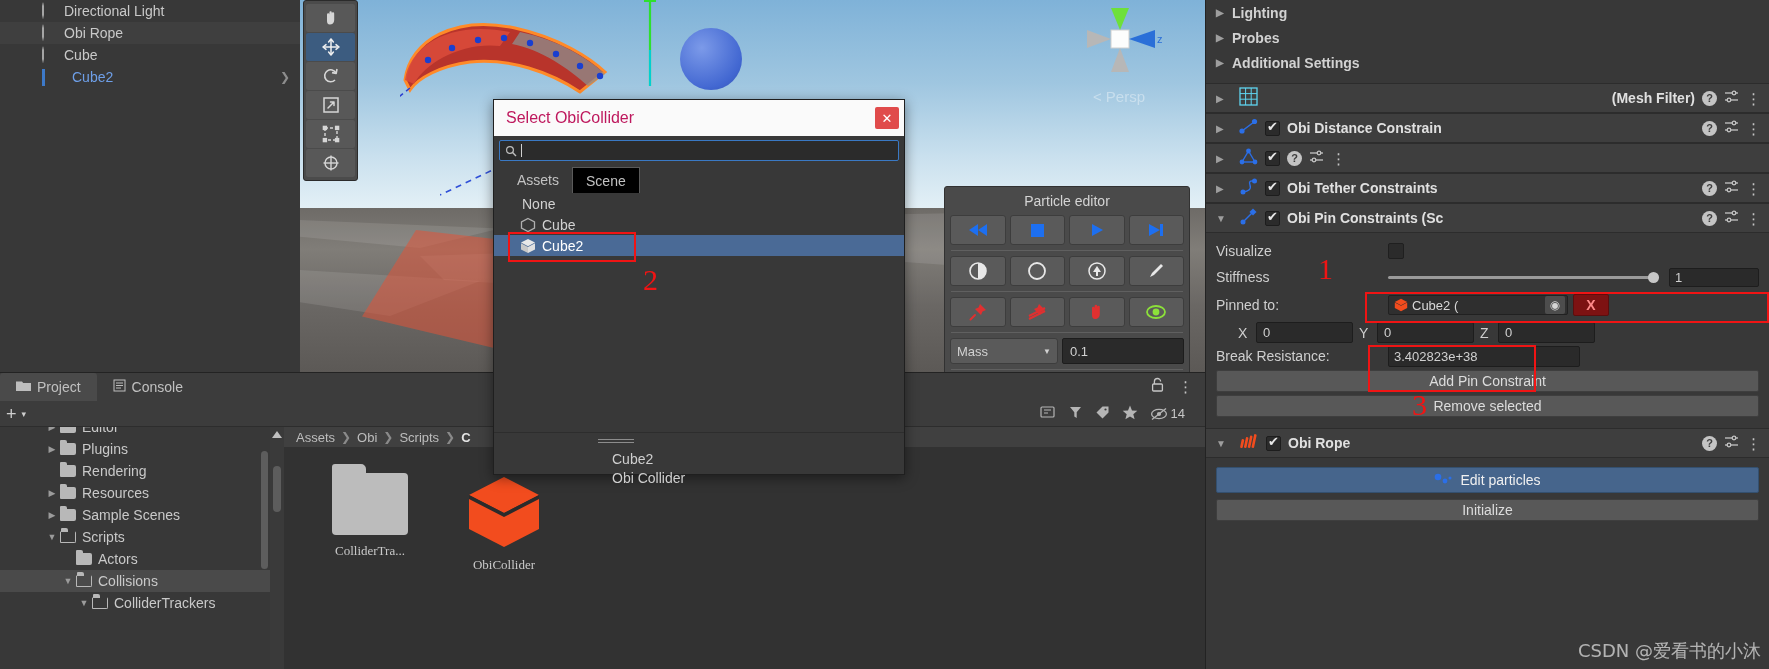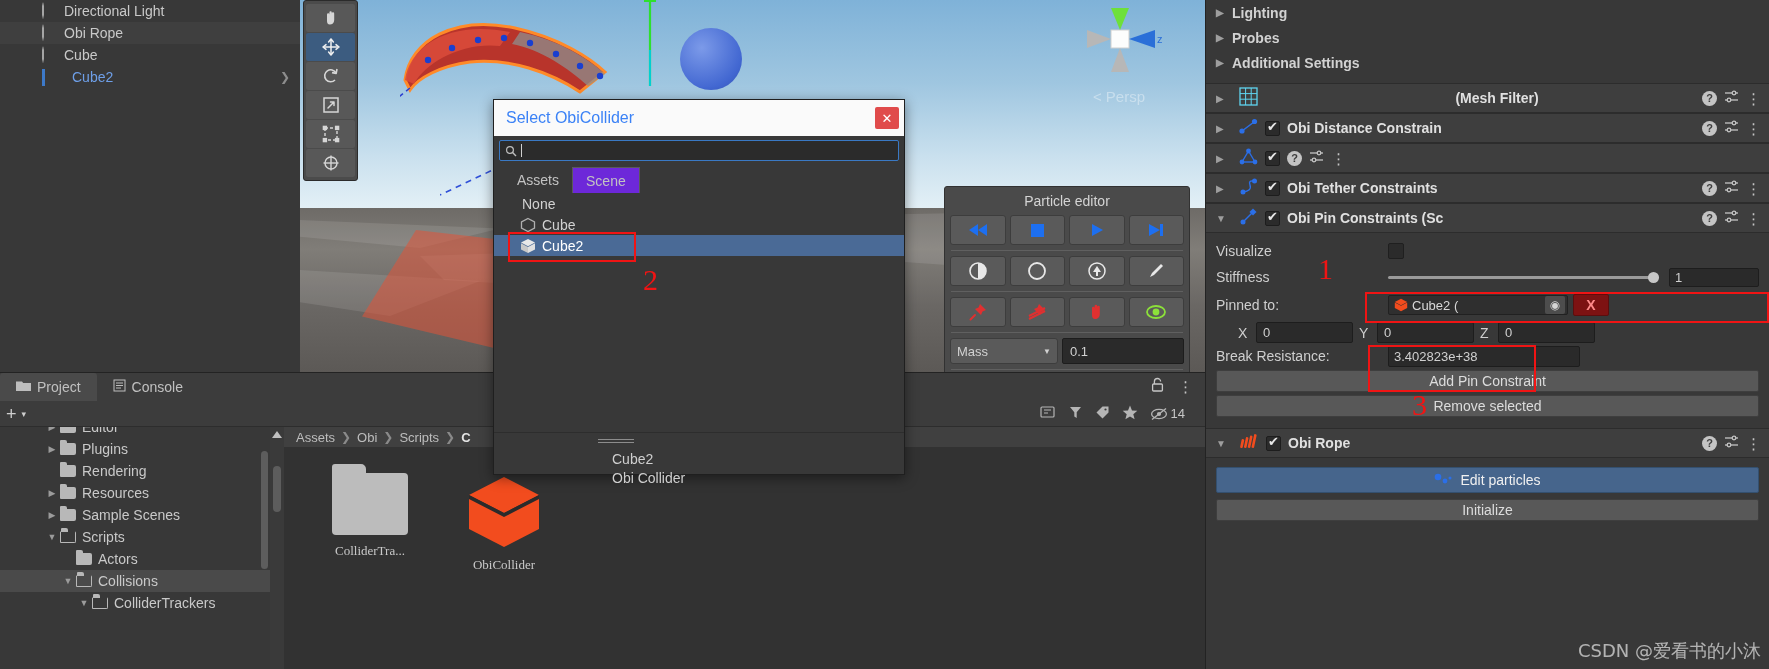--- a/index.html
+++ b/index.html
@@ -178,21 +178,21 @@
   .insp-sub {
     height: 25px; display: flex; align-items: center; padding-left: 10px;
     font-size: 14px; font-weight: bold; color: #d2d2d2;
   }
   .foldout { width: 16px; color: #9e9e9e; font-size: 10px; flex: none; }
   .comp-header {
     height: 30px; display: flex; align-items: center; gap: 7px; padding: 0 8px 0 10px;
     background: #3e3e3e; border-top: 1px solid #2c2c2c; border-bottom: 1px solid #2c2c2c;
   }
   .comp-title { font-size: 14px; font-weight: bold; color: #e0e0e0; flex: 1; white-space: nowrap; overflow: hidden; }
-  .comp-title.center { text-align: center; padding-left: 34px; }
+  .comp-title.center { text-align: right; padding-left: 34px; }
   .chk {
     width: 15px; height: 15px; background: #2b2b2b; border: 1px solid #1d1d1d;
     border-radius: 2px; flex: none; position: relative;
   }
   .chk.on::after {
     content: "✔"; position: absolute; left: 1px; top: -3px; font-size: 13px; color: #e8e8e8;
   }
   .help-ico, .preset-ico, .menu-ico { color: #c4c4c4; flex: none; }
   .help-ico {
     width: 15px; height: 15px; border-radius: 50%; background: #c4c4c4; color: #3e3e3e;
@@ -259,36 +259,36 @@
   
   #dialog {
     position: absolute; left: 493px; top: 99px; width: 412px; height: 376px;
     background: #383838; border: 1px solid #1f1f1f;
     box-shadow: 0 3px 12px rgba(0,0,0,0.45);
   }
   #dlg-title-bar {
     height: 36px; background: #fafafa; display: flex; align-items: center;
     padding: 0 5px 0 12px;
   }
-  #dlg-title { flex: 1; font-size: 16px; color: #3b82f6; }
+  #dlg-title { flex: 1; font-size: 16px; color: #be185d; }
   #dlg-close {
     width: 24px; height: 22px; background: #e04b4b; border-radius: 2px;
     color: #fff; font-size: 13px; display: flex; align-items: center; justify-content: center;
   }
   #dlg-search {
     margin: 4px 5px 0; height: 21px; background: #2b2b2b;
     border: 1px solid #3a79c4; border-radius: 2px; display: flex; align-items: center;
     padding: 0 5px; gap: 4px;
   }
   #dlg-caret { width: 1px; height: 13px; background: #d0d0d0; }
   #dlg-tabs { display: flex; height: 26px; margin-top: 6px; padding-left: 10px; align-items: stretch; }
   .dlg-tab {
     padding: 0 13px; display: flex; align-items: center; font-size: 14px; color: #c2c2c2;
   }
-  .dlg-tab.active { background: #6d28d9; border-top: 1px solid #5a5a5a;
+  .dlg-tab.active { background: #000000; border-top: 1px solid #5a5a5a;
     border-left: 1px solid #5a5a5a; border-right: 1px solid #5a5a5a; }
   #dlg-list { background: #383838; }
   .dlg-item {
     height: 21px; display: flex; align-items: center; gap: 6px;
     padding-left: 26px; font-size: 14px; color: #d2d2d2;
   }
   .dlg-item.sel { background: #4a6a96; color: #fff; }
   .dlg-item-ico { width: 16px; height: 16px; flex: none; }
   #dlg-blank { background: #383838; height: 176px; }
   .dlg-grip {

